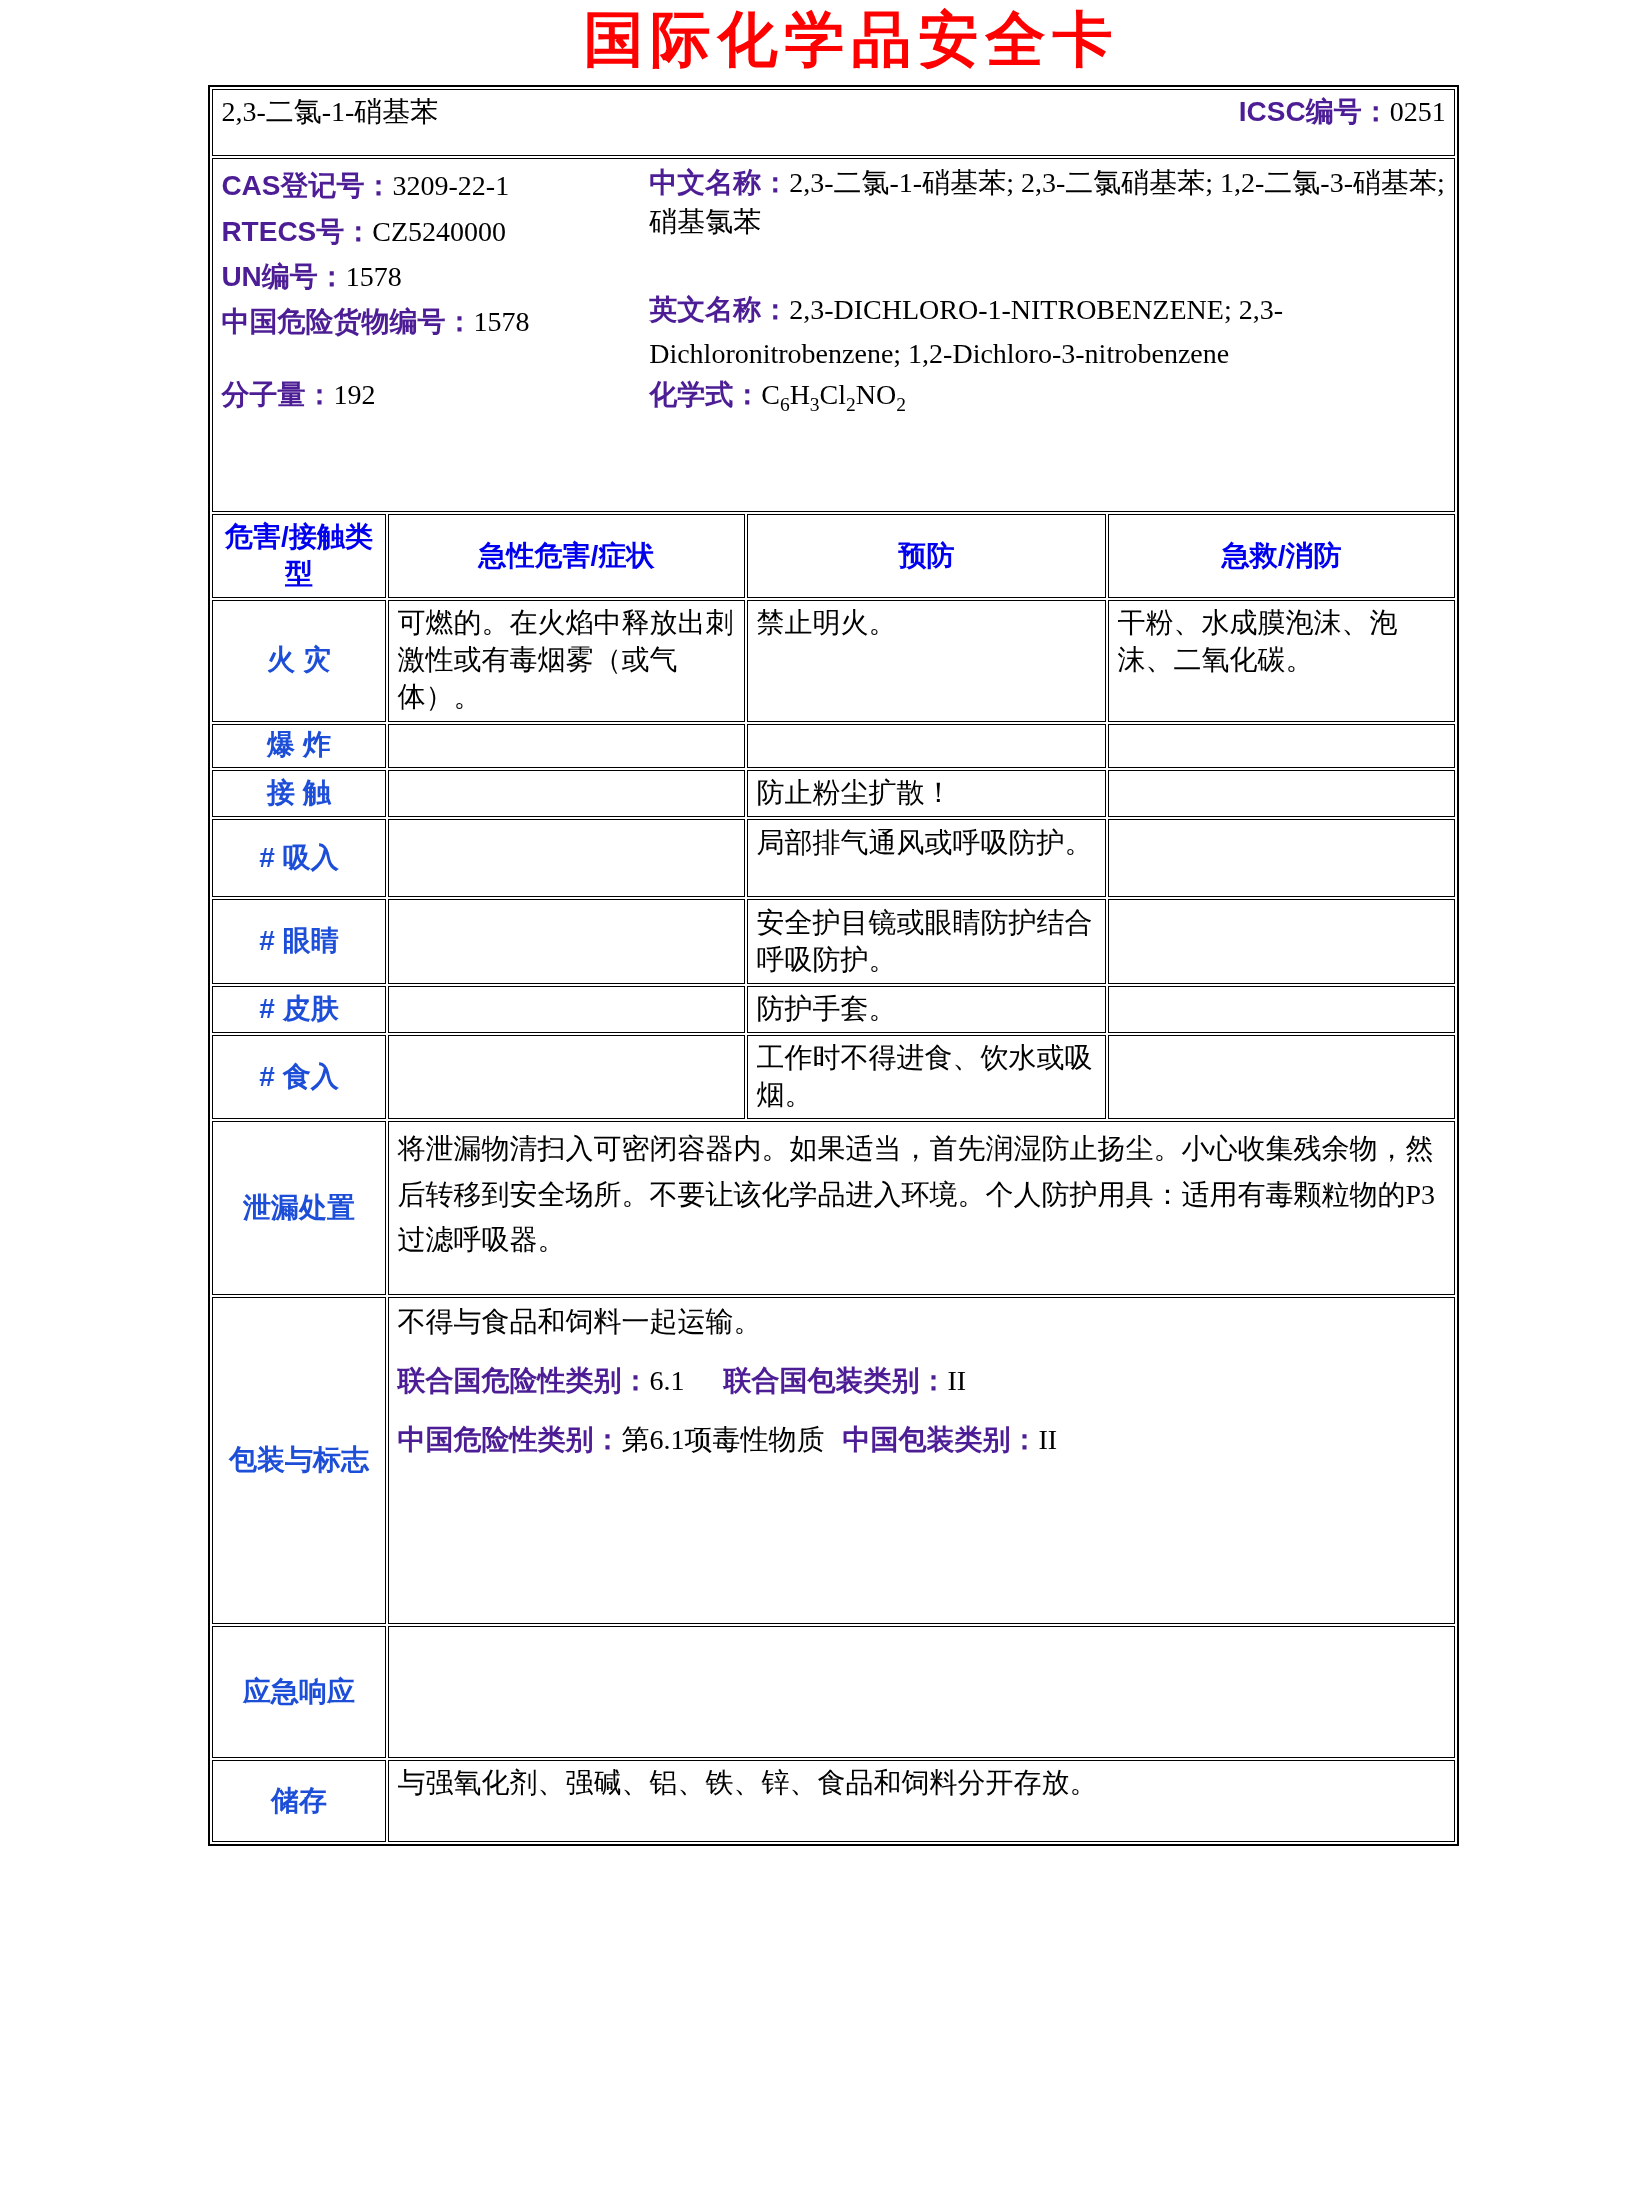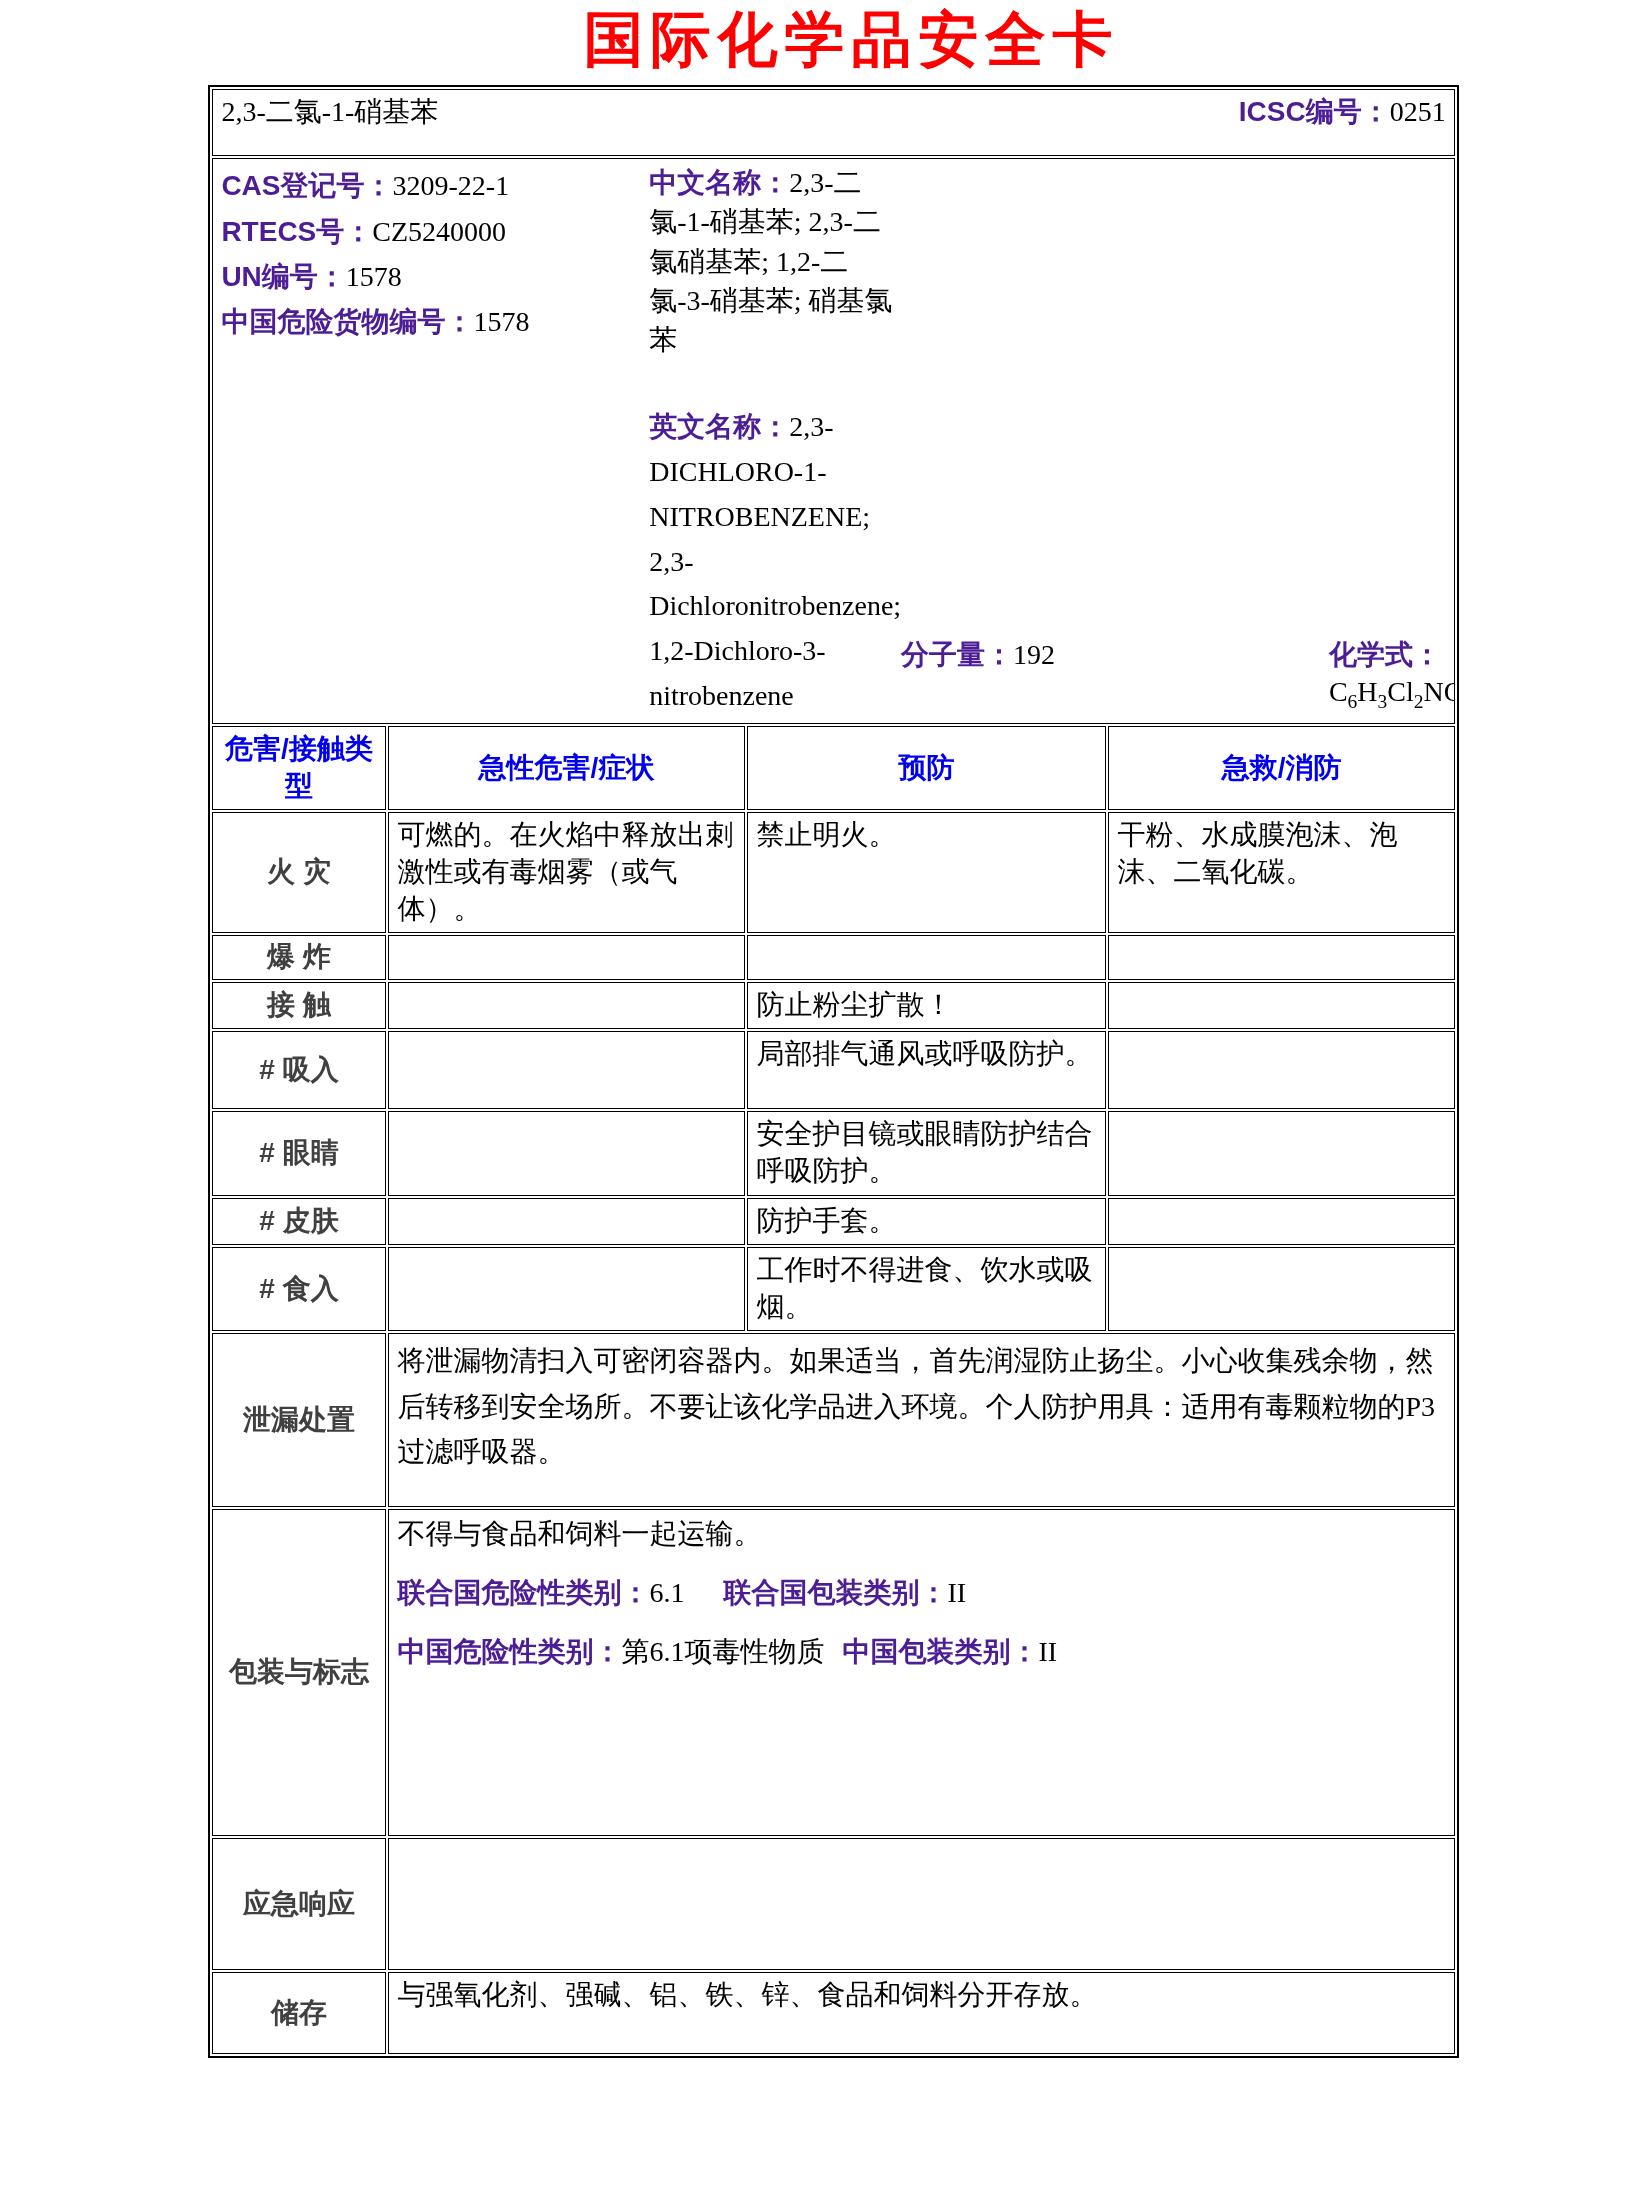--- a/index.html
+++ b/index.html
@@ -43,36 +43,36 @@
   }
   
   .blbl{
     color:#4c1d95;
     font-weight:bold;
     font-family:Liberation Sans, sans-serif;
   }
   td.labelcell{
     vertical-align:middle;
     text-align:center;
-    color:#404040;
+    color:#1d4ed8;
     font-weight:bold;
     font-family:"Liberation Sans","DejaVu Sans",sans-serif;
     padding:2.8px;
   }
   td.hdrcell{
     vertical-align:middle;
     text-align:center;
     color:#0000ee;
     font-weight:bold;
     font-family:"Liberation Sans","DejaVu Sans",sans-serif;
   }
   
   .row1flex{display:flex;justify-content:space-between;align-items:flex-start;height:100%;}
   
-  .idwrap{display:flex;flex-direction:row;height:100%;}
+  .idwrap{display:flex;flex-direction:column;height:100%;}
   .idcols{display:flex;}
   .idleft{width:425px;flex:0 0 425px;line-height:1.62;}
   .idright{flex:1;padding-left:2.8px;}
   .idline{white-space:nowrap;}
   .nameblock{line-height:1.4;}
   .enblock{margin-top:46px;line-height:1.6;}
   .molrow{display:flex;margin-top:auto;padding-bottom:4.2px;}
   .molleft{width:425px;flex:0 0 425px;}
   .molright{flex:1;padding-left:2.8px;}
   sub{font-size:19.5px;}

